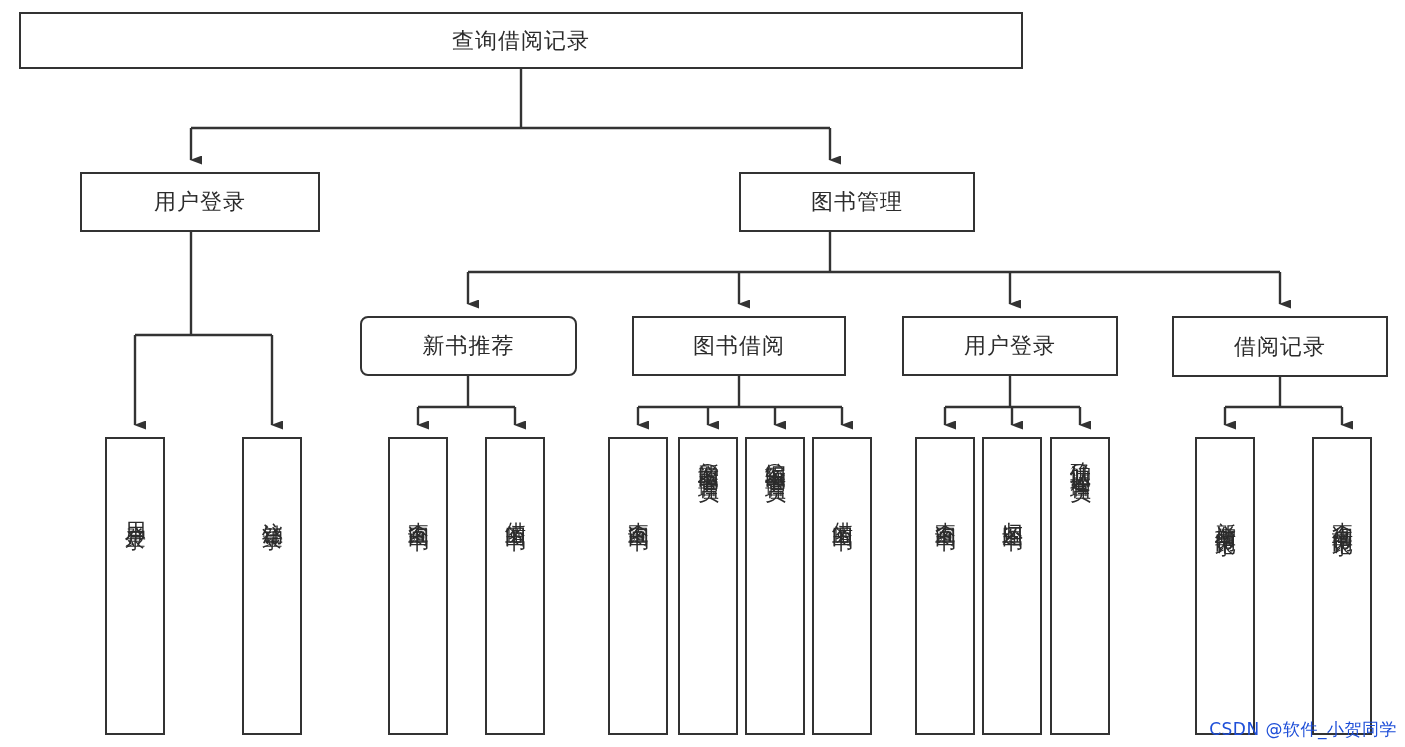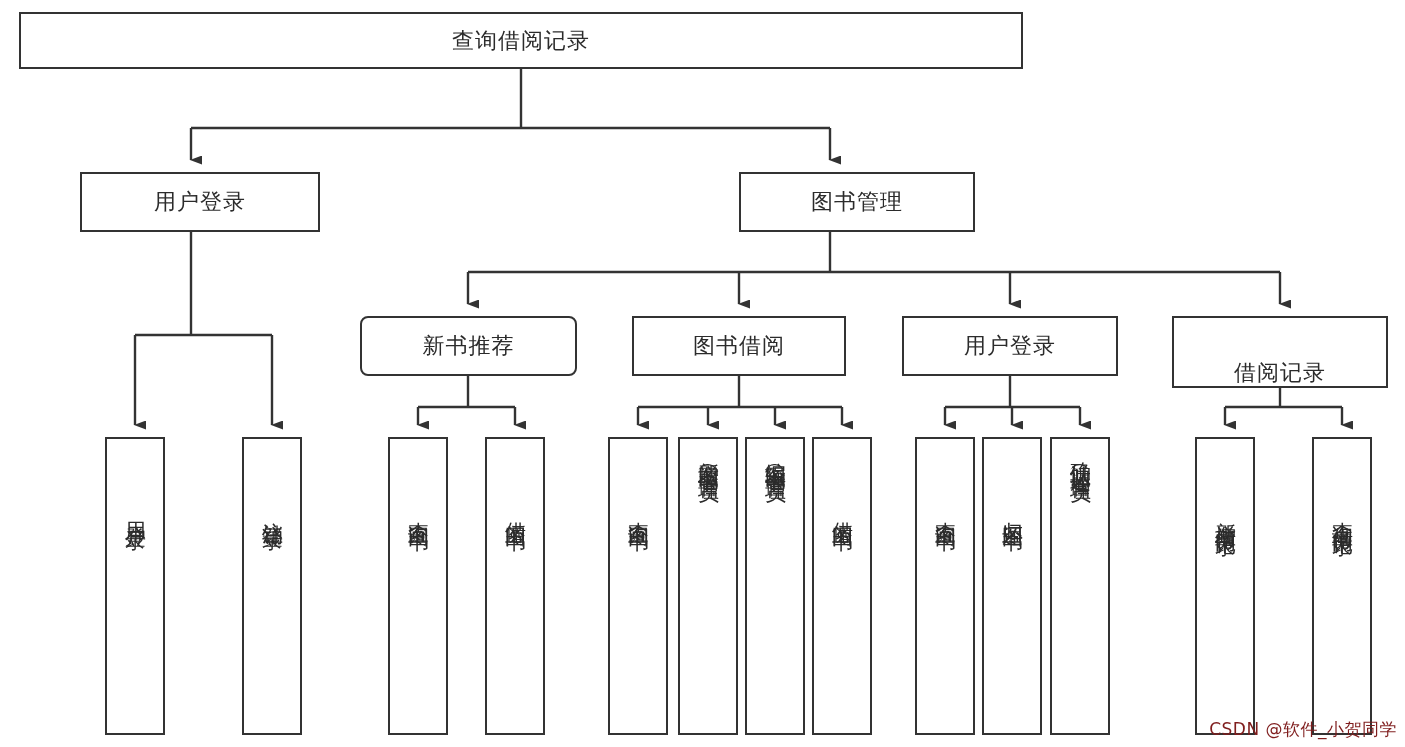--- a/index.html
+++ b/index.html
@@ -58,21 +58,21 @@
     line-height: 1.0;
     white-space: nowrap;
   }
   .node-box.vertical.mid .node-label {
     margin-top: 60px;
   }
   #watermark {
     position: absolute;
     right: 8px;
     bottom: 6px;
-    color: #7f1d1d;
+    color: #1d4ed8;
     font-size: 17px;
     letter-spacing: 0.5px;
     white-space: nowrap;
     margin-top: 36px;
   }
 </style>
 </head>
 <body>
 
 <div id="diagram-root">
@@ -140,21 +140,21 @@
 
   <div class="node-box" style="left:360px; top:316px; width:217px; height:60px;border-radius:8px;">
     <span class="node-label">新书推荐</span>
   </div>
   <div class="node-box" style="left:632px; top:316px; width:214px; height:60px;font-family:Liberation Serif, serif;">
     <span class="node-label">图书借阅</span>
   </div>
   <div class="node-box" style="left:902px; top:316px; width:216px; height:60px;">
     <span class="node-label">用户登录</span>
   </div>
-  <div class="node-box" style="left:1172px; top:316px; width:216px; height:72px;align-items:flex-end;">
+  <div class="node-box" style="left:1172px; top:316px; width:216px; height:61px;">
     <span class="node-label">借阅记录</span>
   </div>
 
   <div class="node-box vertical mid" style="left:105px; top:437px; width:60px; height:298px;">
     <span class="node-label">用户登录</span>
   </div>
   <div class="node-box vertical mid" style="left:242px; top:437px; width:60px; height:298px;">
     <span class="node-label">注销登录</span>
   </div>
 

